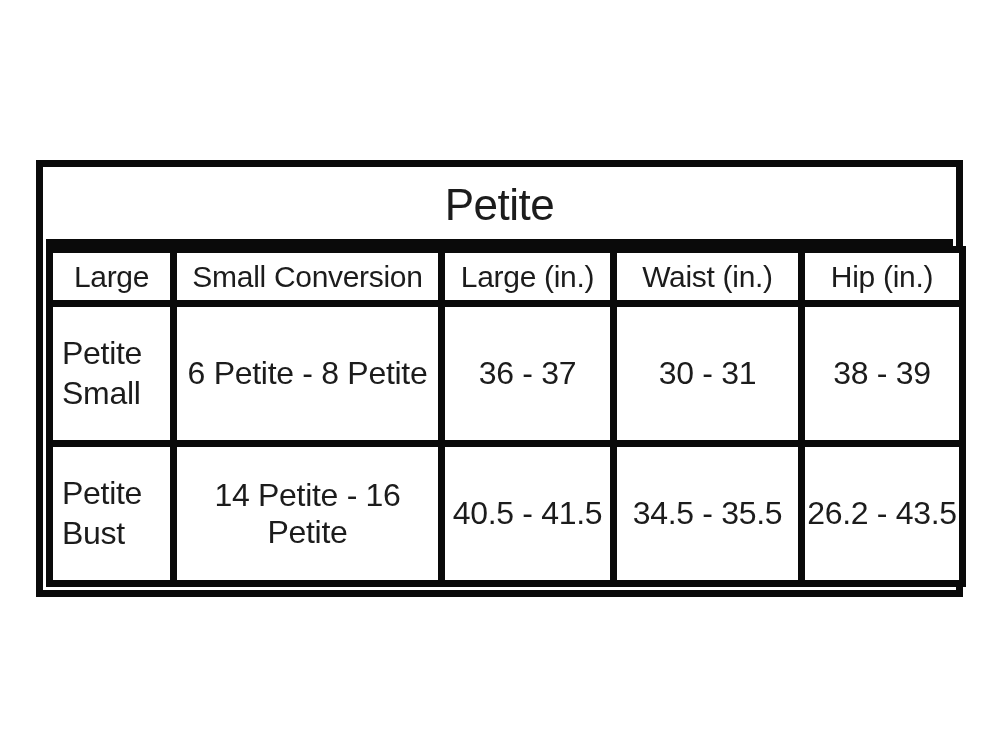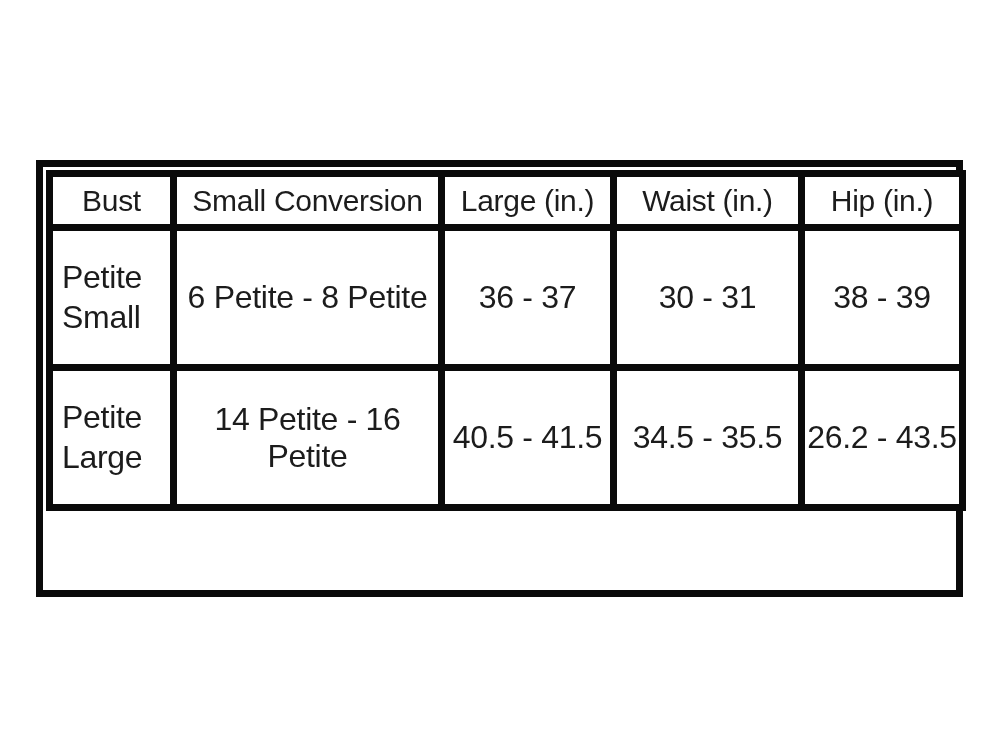--- a/index.html
+++ b/index.html
@@ -68,48 +68,51 @@
   col.c-conv { width: 268px; }
   col.c-bust { width: 172px; }
   col.c-waist { width: 188px; }
   col.c-hip  { width: 161px; }
 </style>
 </head>
 <body>
 
 <div class="table-wrap">
 
+  <div class="title-row">
+    <span class="title-text">Petite</span>
+  </div>
 
   <table class="size-grid">
     <colgroup>
       <col class="c-size">
       <col class="c-conv">
       <col class="c-bust">
       <col class="c-waist">
       <col class="c-hip">
     </colgroup>
     <thead>
       <tr>
-        <th>Bust</th>
+        <th>Large</th>
         <th>Small Conversion</th>
         <th>Large (in.)</th>
         <th>Waist (in.)</th>
         <th>Hip (in.)</th>
       </tr>
     </thead>
     <tbody>
       <tr>
         <td class="size-cell">Petite Small</td>
         <td>6 Petite - 8 Petite</td>
         <td>36 - 37</td>
         <td>30 - 31</td>
         <td>38 - 39</td>
       </tr>
       <tr>
-        <td class="size-cell">Petite Large</td>
+        <td class="size-cell">Petite Bust</td>
         <td>14 Petite - 16 Petite</td>
         <td>40.5 - 41.5</td>
         <td>34.5 - 35.5</td>
         <td>26.2 - 43.5</td>
       </tr>
     </tbody>
   </table>
 
 </div>
 

